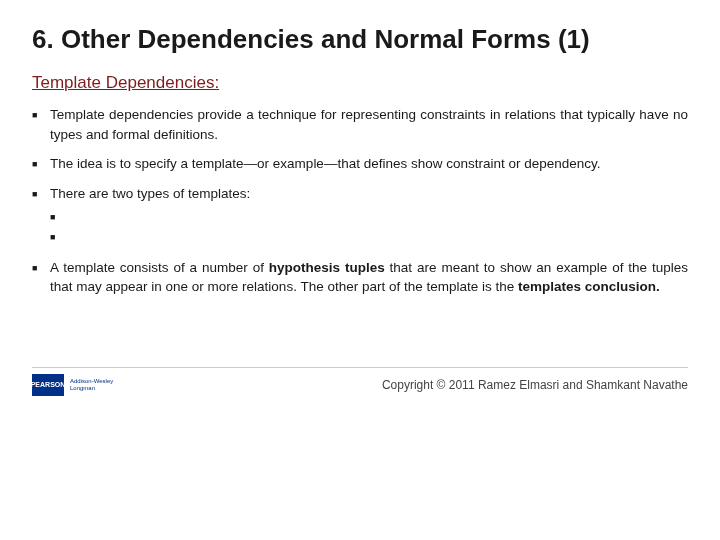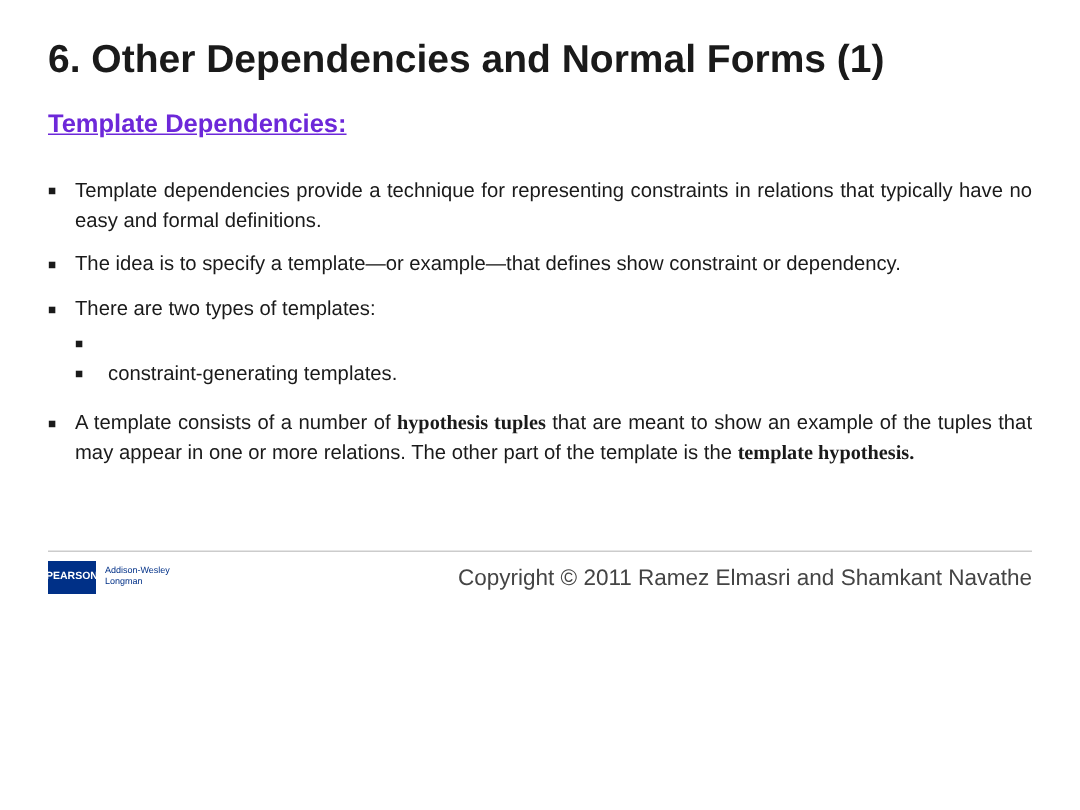--- a/index.html
+++ b/index.html
@@ -25,23 +25,23 @@
     .slide-title {
       font-size: 26px;
       font-weight: bold;
       color: #1a1a1a;
       margin-bottom: 18px;
       line-height: 1.2;
     }
 
     .section-title {
       font-size: 17px;
-      font-weight: bold;
-      color: #6d28d9;
-      margin-bottom: 24px;
+      font-weight: normal;
+      color: #7f1d1d;
+      margin-bottom: 12px;
       text-decoration: underline;
     }
 
     .bullet-list {
       list-style: none;
       padding: 0;
       flex: 1;
     }
 
     .bullet-item {
@@ -82,21 +82,20 @@
 
     .sub-marker {
       min-width: 22px;
       font-size: 9px;
       margin-top: 4px;
       color: #1a1a1a;
     }
 
     .bold {
       font-weight: bold;
-      font-family: Liberation Serif, serif;
     }
 
     .footer {
       display: flex;
       align-items: center;
       justify-content: space-between;
       border-top: 1px solid #cccccc;
       padding-top: 6px;
       margin-top: 8px;
     }
@@ -125,68 +124,67 @@
     }
 
     .logo-sub {
       font-size: 6px;
       color: #003087;
       font-weight: normal;
       line-height: 1.2;
     }
 
     .copyright {
-      font-size: 15px;
+      font-size: 12px;
       color: #444444;
       margin-left: 40px;
     }
   </style>
 </head>
 <body>
 
 <div class="slide">
   <div class="slide-title">6. Other Dependencies and Normal Forms (1)</div>
   <div class="section-title">Template Dependencies:</div>
 
   <ul class="bullet-list">
 
     <li class="bullet-item">
       <span class="bullet-marker">■</span>
       <span class="bullet-text">
-        Template dependencies provide a technique for representing constraints in relations that typically have no <span>easy</span> and formal definitions.
+        Template dependencies provide a technique for representing constraints in relations that typically have no <span>types</span> and formal definitions.
       </span>
     </li>
 
     <li class="bullet-item">
       <span class="bullet-marker">■</span>
       <span class="bullet-text">
         The idea is to specify a template—or example—that defines show constraint or dependency.
       </span>
     </li>
 
     <li class="bullet-item">
       <span class="bullet-marker">■</span>
       <span class="bullet-text">
         There are two types of templates:
         <ul class="sub-list">
           <li class="sub-item">
             <span class="sub-marker">■</span>
           </li>
           <li class="sub-item">
             <span class="sub-marker">■</span>
-            <span>constraint-generating templates.</span>
           </li>
         </ul>
       </span>
     </li>
 
     <li class="bullet-item">
       <span class="bullet-marker">■</span>
       <span class="bullet-text">
-        A template consists of a number of <span class="bold">hypothesis tuples</span> that are meant to show an example of the tuples that may appear in one or more relations. The other part of the template is the <span class="bold">template hypothesis.</span>
+        A template consists of a number of <span class="bold">hypothesis tuples</span> that are meant to show an example of the tuples that may appear in one or more relations. The other part of the template is the <span class="bold">templates conclusion.</span>
       </span>
     </li>
   </ul>
 
   <div class="footer">
     <div class="footer-logo">
       <div class="logo-square">
         <span class="logo-text">PEARSON</span>
       </div>
       <div>

